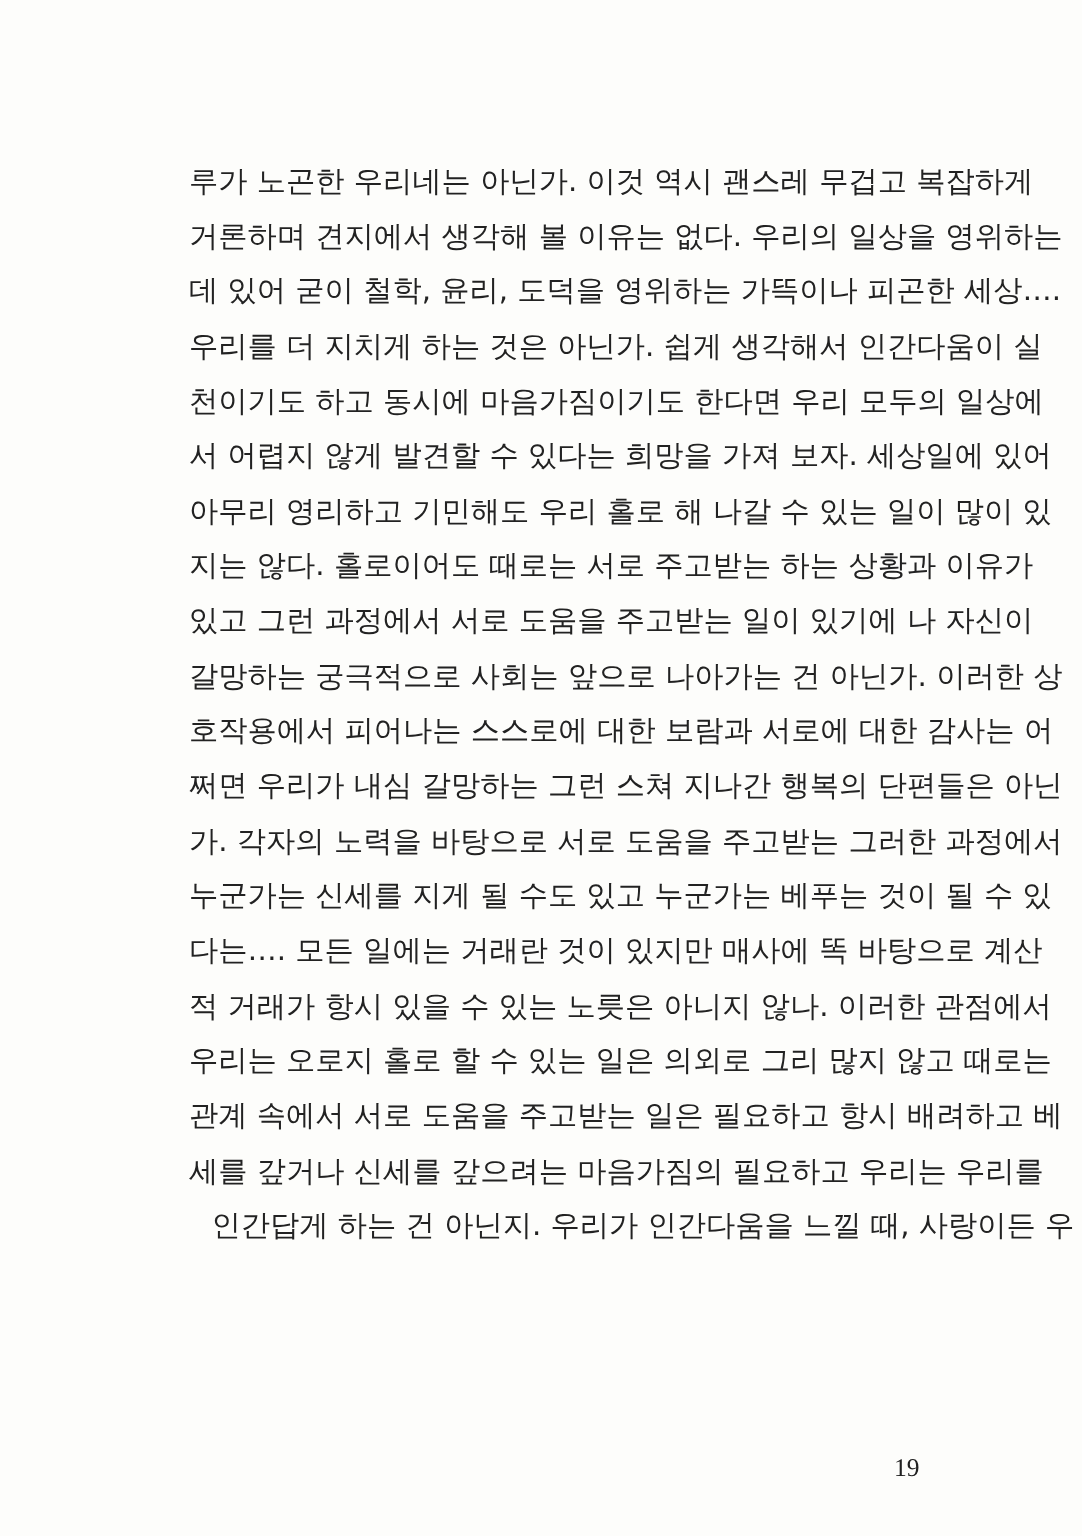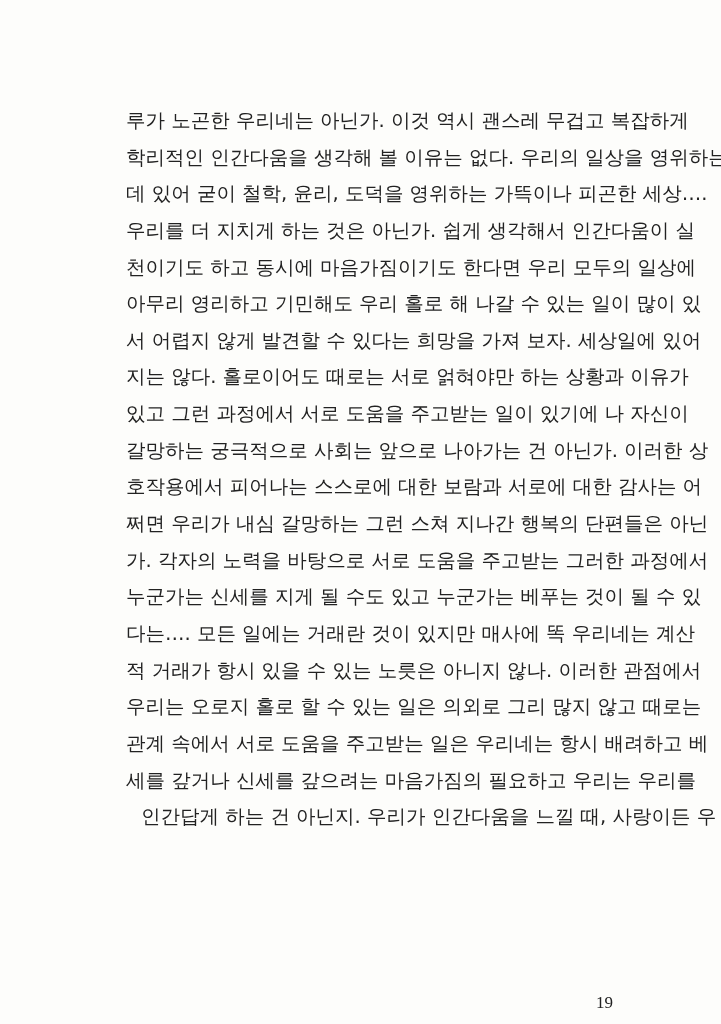--- a/index.html
+++ b/index.html
@@ -42,49 +42,49 @@
       text-align-last: justify;
       letter-spacing: 0px;
     }
     .line.last {
       text-align-last: justify;
       margin-left: 15px;
     }
     .page-number {
       position: absolute;
       left: 596px;
-      top: 993px;
+      top: 969px;
       width: 30px;
       text-align: left;
       font-family: "Liberation Serif", serif;
       font-size: 17px;
       color: #222222;
     }
   </style>
 </head>
 <body>
 
 <div class="page">
   <div class="body-text">
     <span class="line">루가 노곤한 우리네는 아닌가. 이것 역시 괜스레 무겁고 복잡하게</span>
-    <span class="line">학리적인 인간다움을 생각해 볼 이유는 없다. 우리의 일상을 영위하는</span>
+    <span class="line">거론하며 견지에서 생각해 볼 이유는 없다. 우리의 일상을 영위하는</span>
     <span class="line">데 있어 굳이 철학, 윤리, 도덕을 영위하는 가뜩이나 피곤한 세상….</span>
     <span class="line">우리를 더 지치게 하는 것은 아닌가. 쉽게 생각해서 인간다움이 실</span>
     <span class="line">천이기도 하고 동시에 마음가짐이기도 한다면 우리 모두의 일상에</span>
+    <span class="line">서 어렵지 않게 발견할 수 있다는 희망을 가져 보자. 세상일에 있어</span>
     <span class="line">아무리 영리하고 기민해도 우리 홀로 해 나갈 수 있는 일이 많이 있</span>
-    <span class="line">서 어렵지 않게 발견할 수 있다는 희망을 가져 보자. 세상일에 있어</span>
-    <span class="line">지는 않다. 홀로이어도 때로는 서로 얽혀야만 하는 상황과 이유가</span>
+    <span class="line">지는 않다. 홀로이어도 때로는 서로 주고받는 하는 상황과 이유가</span>
     <span class="line">있고 그런 과정에서 서로 도움을 주고받는 일이 있기에 나 자신이</span>
     <span class="line">갈망하는 궁극적으로 사회는 앞으로 나아가는 건 아닌가. 이러한 상</span>
     <span class="line">호작용에서 피어나는 스스로에 대한 보람과 서로에 대한 감사는 어</span>
     <span class="line">쩌면 우리가 내심 갈망하는 그런 스쳐 지나간 행복의 단편들은 아닌</span>
     <span class="line">가. 각자의 노력을 바탕으로 서로 도움을 주고받는 그러한 과정에서</span>
     <span class="line">누군가는 신세를 지게 될 수도 있고 누군가는 베푸는 것이 될 수 있</span>
-    <span class="line">다는…. 모든 일에는 거래란 것이 있지만 매사에 똑 우리네는 계산</span>
+    <span class="line">다는…. 모든 일에는 거래란 것이 있지만 매사에 똑 바탕으로 계산</span>
     <span class="line">적 거래가 항시 있을 수 있는 노릇은 아니지 않나. 이러한 관점에서</span>
     <span class="line">우리는 오로지 홀로 할 수 있는 일은 의외로 그리 많지 않고 때로는</span>
-    <span class="line">관계 속에서 서로 도움을 주고받는 일은 우리네는 항시 배려하고 베</span>
+    <span class="line">관계 속에서 서로 도움을 주고받는 일은 필요하고 항시 배려하고 베</span>
     <span class="line">세를 갚거나 신세를 갚으려는 마음가짐의 필요하고 우리는 우리를</span>
     <span class="line last">인간답게 하는 건 아닌지. 우리가 인간다움을 느낄 때, 사랑이든 우</span>
   </div>
 
   <div class="page-number">19</div>
 </div>
 
 </body></html>

